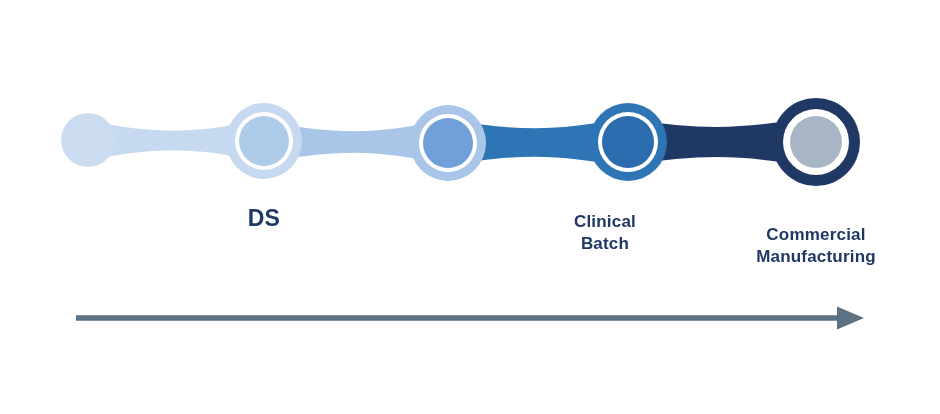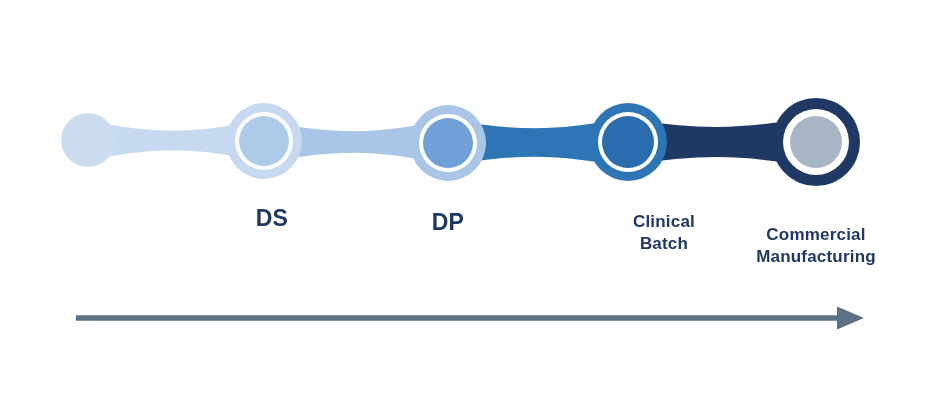--- a/index.html
+++ b/index.html
@@ -71,23 +71,22 @@
     <g>
       <circle cx="816" cy="142" r="44" fill="#1F3864"></circle>
       <circle cx="816" cy="142" r="33" fill="#FFFFFF"></circle>
       <circle cx="816" cy="142" r="26" fill="#A7B5C5"></circle>
     </g>
 
     <line x1="76" y1="318" x2="840" y2="318" stroke-width="5.5" stroke="#5B7184"></line>
     <polygon points="837,306.5 864,318 837,329.5" fill="#5B7184"></polygon>
   </svg>
 
-  <div class="node-label label-lg" style="left:272px; top:204px;">DS</div>
+  <div class="node-label label-lg" style="left:264px; top:204px;">DS</div>
 
-  <div class="node-label label-lg" style="left:448px; top:208px;">DP</div>
 
-  <div class="node-label label-sm" style="left:664px; top:211px;">Clinical
+  <div class="node-label label-sm" style="left:605px; top:211px;">Clinical
 Batch</div>
 
   <div class="node-label label-sm" style="left:816px; top:224px;">Commercial
 Manufacturing</div>
 
 </div>
 
 </body></html>

